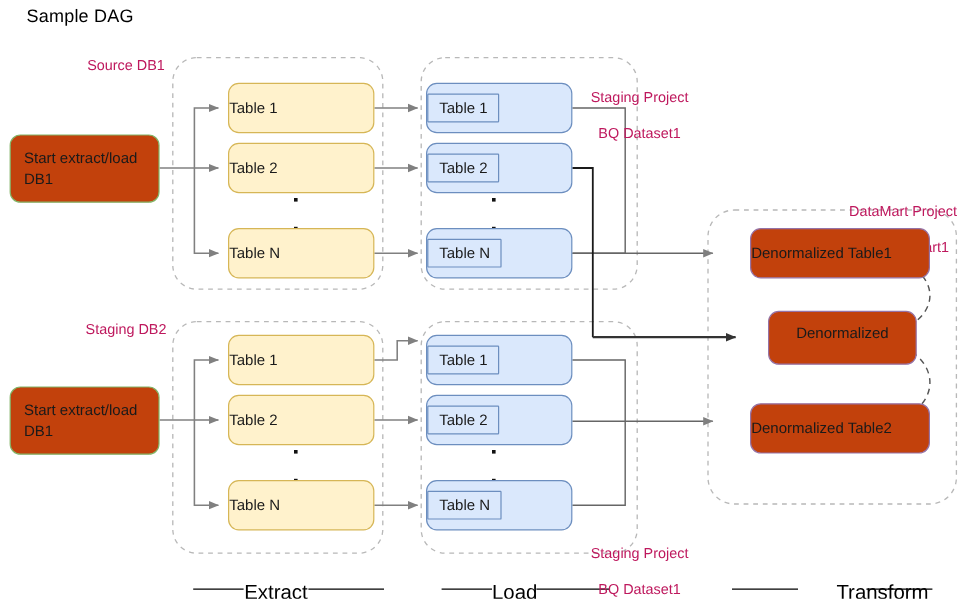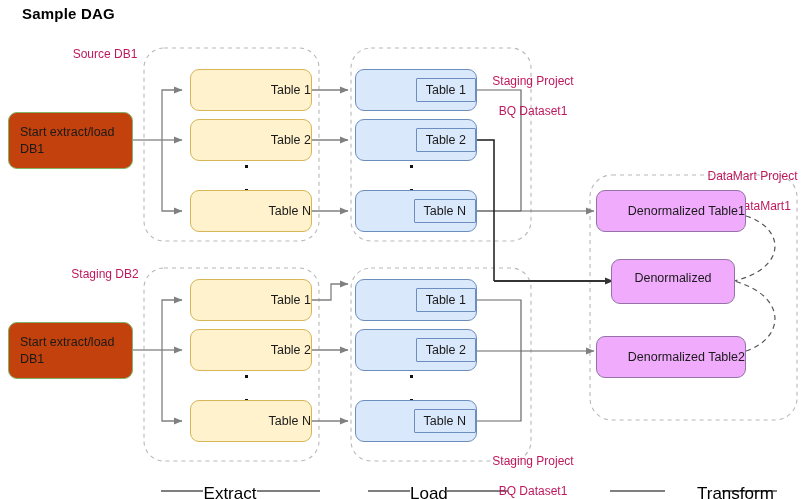--- a/index.html
+++ b/index.html
@@ -4,34 +4,34 @@
 <style>
   html,body{margin:0;padding:0;background:#ffffff;}
   body{
     width:811px;height:499px;position:relative;overflow:hidden;
     font-family:"Liberation Sans","DejaVu Sans",sans-serif;
     color:#1a1a1a;
   }
   #svg-layer{position:absolute;left:0;top:0;width:811px;height:499px;}
   .title{
     position:absolute;left:22px;top:5px;
-    font-size:15px;font-weight:bold;color:#000;letter-spacing:.2px;
+    font-size:15px;font-weight:normal;color:#000;letter-spacing:.2px;
   }
   .node{
     position:absolute;box-sizing:border-box;
     display:flex;align-items:center;
     border-radius:9px;border:1.3px solid;
     font-size:12.5px;line-height:1.35;
   }
-  .node.center{justify-content:flex-end;text-align:center;}
+  .node.center{justify-content:flex-start;text-align:center;}
   .node.left-pad{padding-left:11px;}
   .green{background:#c2410c;border-color:#82b366;}
   .yellow{background:#fff2cc;border-color:#d6b656;}
   .blue{background:#dae8fc;border-color:#6c8ebf;}
-  .purple{background:#f0abfc;border-color:#9673a6;}
+  .purple{background:#c2410c;border-color:#9673a6;margin-left:29px;}
   .inner-tbl{
     border:1.2px solid #6c8ebf;background:#dae8fc;
     padding:3px 9px;border-radius:1px;font-size:12.5px;
   }
   .grouplabel{
     position:absolute;font-size:12px;color:#be185d;
     text-align:center;line-height:1.25;white-space:pre-line;
   }
   .stagelabel{
     position:absolute;font-size:17px;color:#000;text-align:center;

